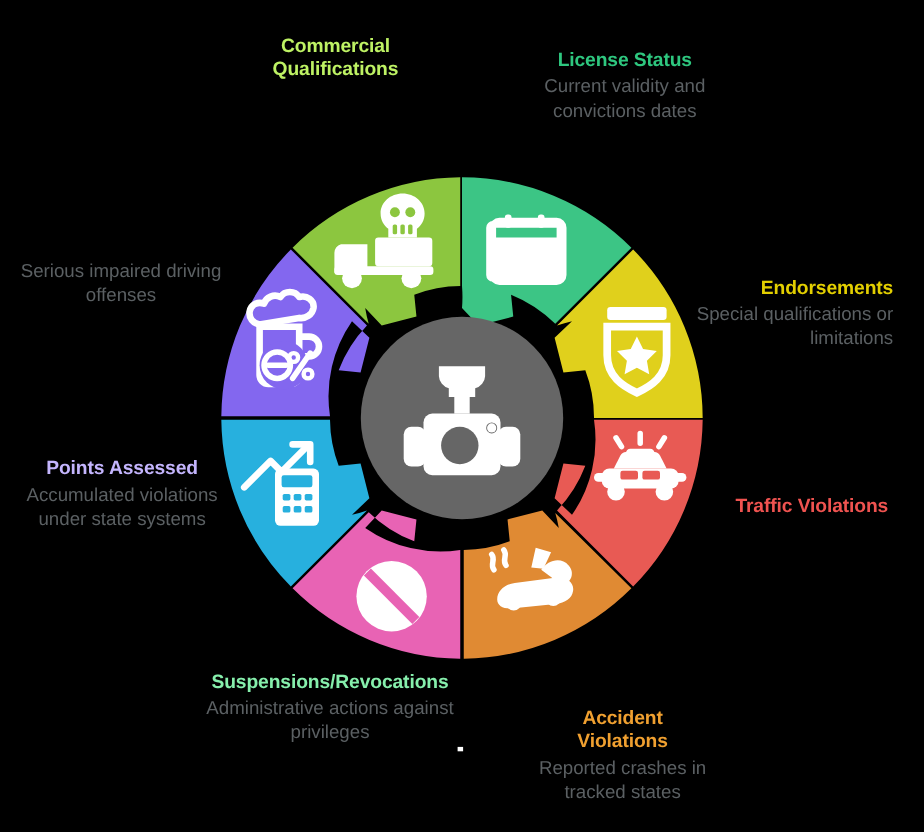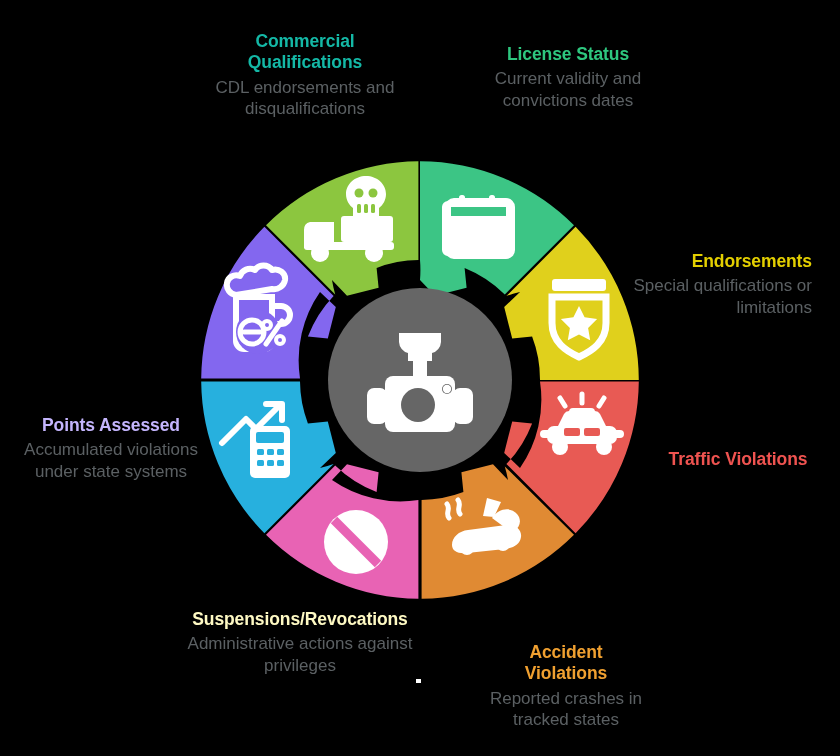--- a/index.html
+++ b/index.html
@@ -270,25 +270,24 @@
         <path d="M 110 62 h 24 v 26 h -30 v -18 a 8 8 0 0 1 6 -8 z"></path>
         <rect x="104" y="82" width="90" height="8" rx="3"></rect>
         <circle cx="120" cy="93" r="9"></circle>
         <circle cx="174" cy="93" r="9"></circle>
       </g>
 
     </svg>
   </div>
 
   <div class="callout" id="c-commercial">
-    <div class="ttl" style="color:#14b8a6;">
+    <div class="ttl" style="color:#bef264;">
       <span>Commercial</span><br>
       <span>Qualifications</span>
     </div>
-    <div class="desc">CDL endorsements and disqualifications</div>
   </div>
 
   <div class="callout" id="c-license">
     <div class="ttl" style="color:#2ec77f;">License Status</div>
     <div class="desc">Current validity and convictions dates</div>
   </div>
 
   <div class="callout" id="c-endorse">
     <div class="ttl" style="color:#e3cf00;">Endorsements</div>
     <div class="desc">Special qualifications or limitations</div>
@@ -300,27 +299,28 @@
 
   <div class="callout" id="c-accident">
     <div class="ttl" style="color:#f0a030;">
       <span>Accident</span><br>
       <span>Violations</span>
     </div>
     <div class="desc">Reported crashes in tracked states</div>
   </div>
 
   <div class="callout" id="c-suspend">
-    <div class="ttl" style="color:#fef9c3;">Suspensions/Revocations</div>
+    <div class="ttl" style="color:#86efac;">Suspensions/Revocations</div>
     <div class="desc" style="padding:0 36px;">Administrative actions against privileges</div>
   </div>
 
   <div class="callout" id="c-points">
     <div class="ttl" style="color:#c4b5fd;">Points Assessed</div>
     <div class="desc">Accumulated violations under state systems</div>
   </div>
 
   <div class="callout" id="c-dui">
+    <div class="desc">Serious impaired driving offenses</div>
   </div>
 
   <div class="dot-artifact"></div>
 
 </div>
 
 </body></html>

